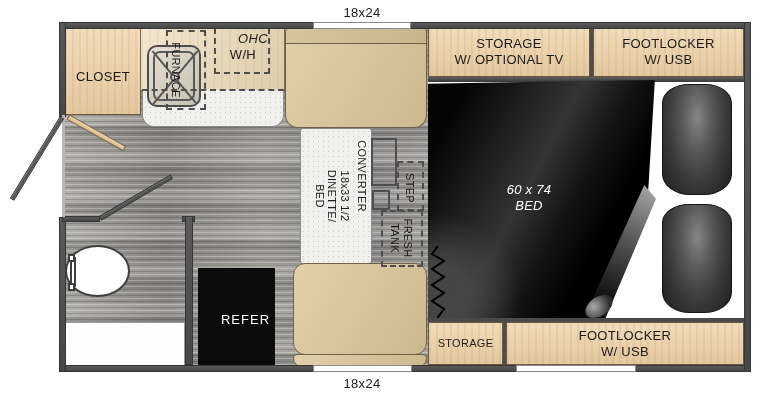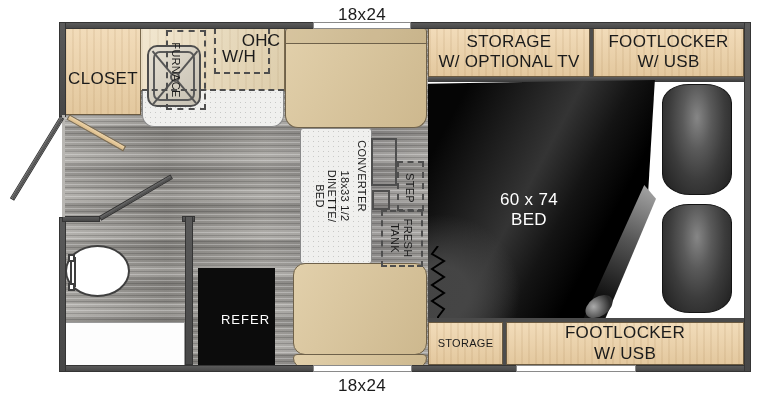--- a/index.html
+++ b/index.html
@@ -1,19 +1,19 @@
 <!DOCTYPE html>
 <html><head>
 <meta charset="utf-8">
 <style>
   html,body{margin:0;padding:0;background:#fff;}
   #plan{position:relative;width:768px;height:405px;background:#ffffff;overflow:hidden;
         font-family:"Liberation Sans",sans-serif;}
   .abs{position:absolute;box-sizing:border-box;}
-  .lbl{font-size:17px;line-height:1.2;color:#1b1b1b;text-align:center;
+  .lbl{font-size:13px;line-height:1.2;color:#1b1b1b;text-align:center;
        white-space:pre-line;letter-spacing:.3px;}
   .lblsm{font-size:11px;}
   .white{color:#fff;}
   .rot{transform:rotate(90deg);}
   .flexc{display:flex;flex-direction:column;align-items:center;justify-content:center;}
 
   
   .wall{background:linear-gradient(#5a5a5a,#474747);border:1px solid #353535;}
   .floor{background-color:#a09e9a;
     background-image:
@@ -63,21 +63,21 @@
               background:linear-gradient(135deg,#e6e0d3,#c6c0b2);overflow:hidden;">
     <div class="abs" style="left:4px;top:4px;right:4px;bottom:4px;border:2px solid #5a5a5a;border-radius:7px;"></div>
     <div class="abs" style="left:25px;top:-4px;width:2px;height:70px;background:#555;transform:rotate(40deg);"></div>
     <div class="abs" style="left:25px;top:-4px;width:2px;height:70px;background:#555;transform:rotate(-40deg);"></div>
     <div class="abs" style="left:21px;top:25px;width:10px;height:10px;border:2px solid #555;border-radius:50%;background:#cfc9bb;"></div>
   </div>
 
   <div class="abs dashed" style="left:166px;top:30px;width:40px;height:80px;"></div>
   <div class="abs lbl lblsm rot" style="left:138px;top:64px;width:76px;height:12px;">FURNACE</div>
   <div class="abs dashed" style="left:214px;top:28px;width:56px;height:46px;border-top:none;"></div>
-  <div class="abs lbl" style="left:241px;top:31px;width:40px;">OHC</div>
+  <div class="abs lbl" style="left:233px;top:31px;width:40px;font-style:italic;">OHC</div>
   <div class="abs lbl" style="left:216px;top:47px;width:40px;text-align:right;">W/H</div>
   <div class="abs" style="left:142px;top:89px;width:142px;height:0;border-top:2px dashed #4e4e4e;"></div>
 
   <div class="abs seat" style="left:285px;top:29px;width:142px;height:99px;border-top:none;border-radius:3px 3px 13px 13px;">
     <div class="abs" style="left:0;top:0;width:100%;height:15px;border-bottom:1px solid #6e614a;background:rgba(120,100,60,.10);"></div>
   </div>
   <div class="abs speckle" style="left:300px;top:128px;width:72px;height:136px;border-radius:3px;"></div>
   <div class="abs lbl lblsm rot" style="left:312px;top:170px;width:100px;height:12px;">CONVERTER</div>
   <div class="abs lbl lblsm rot" style="left:296px;top:176px;width:70px;height:40px;line-height:1.15;">18x33 1/2
 DINETTE/
@@ -103,21 +103,21 @@
   <div class="abs" style="left:70px;top:257px;width:6px;height:30px;background:#fff;border:2px solid #3f3f3f;"></div>
   <div class="abs" style="left:68px;top:254px;width:7px;height:8px;background:#fff;border:2px solid #3f3f3f;"></div>
   <div class="abs" style="left:68px;top:283px;width:7px;height:8px;background:#fff;border:2px solid #3f3f3f;"></div>
 
   <div class="abs" style="left:428px;top:75px;width:316px;height:7px;background:linear-gradient(#6e6e6e,#383838);"></div>
   <div class="abs" style="left:428px;top:80px;width:228px;height:242px;
               clip-path:polygon(0 1.5%, 99.5% 0, 96% 55%, 75% 100%, 0 100%);
               background:
                 radial-gradient(circle at 6% 88%, rgba(70,70,70,.95) 0 9%, rgba(70,70,70,0) 26%),
                 linear-gradient(118deg,#050505 12%,#343434 44%,#141414 58%,#000 72%);">
-    <div class="abs lbl white" style="left:51px;top:110px;width:100px;">60 x 74
+    <div class="abs lbl white" style="left:51px;top:102px;width:100px;font-style:italic;">60 x 74
 BED</div>
   </div>
   <svg class="abs" style="left:430px;top:246px;" width="16" height="78" viewBox="0 0 16 78">
     <polyline points="8,0 2,8 14,15 2,23 14,31 2,39 14,47 2,55 14,63 8,71 8,78" fill="none" stroke="#000" stroke-width="2"></polyline>
   </svg>
   <div class="abs" style="left:572px;top:185px;width:84px;height:137px;
               clip-path:polygon(86% 0%, 100% 10%, 38% 100%, 12% 100%);
               background:linear-gradient(205deg,#9d9d9d 6%,#565656 38%,#101010 78%);"></div>
   <div class="abs" style="left:584px;top:297px;width:30px;height:19px;border-radius:50%;transform:rotate(-34deg);
               background:radial-gradient(circle at 35% 35%, #ababab, #2c2c2c 72%);"></div>

